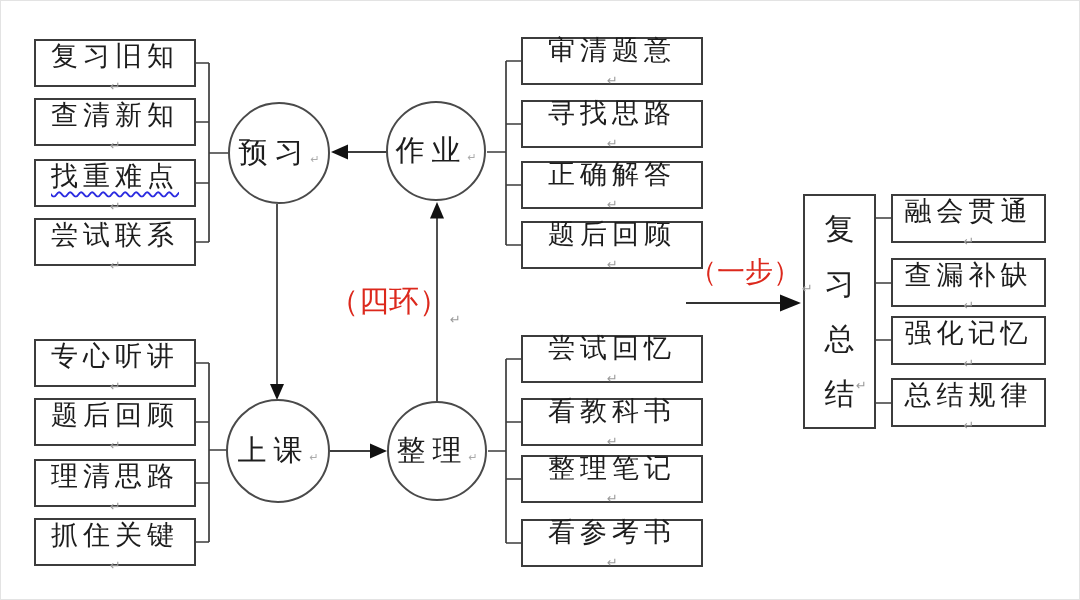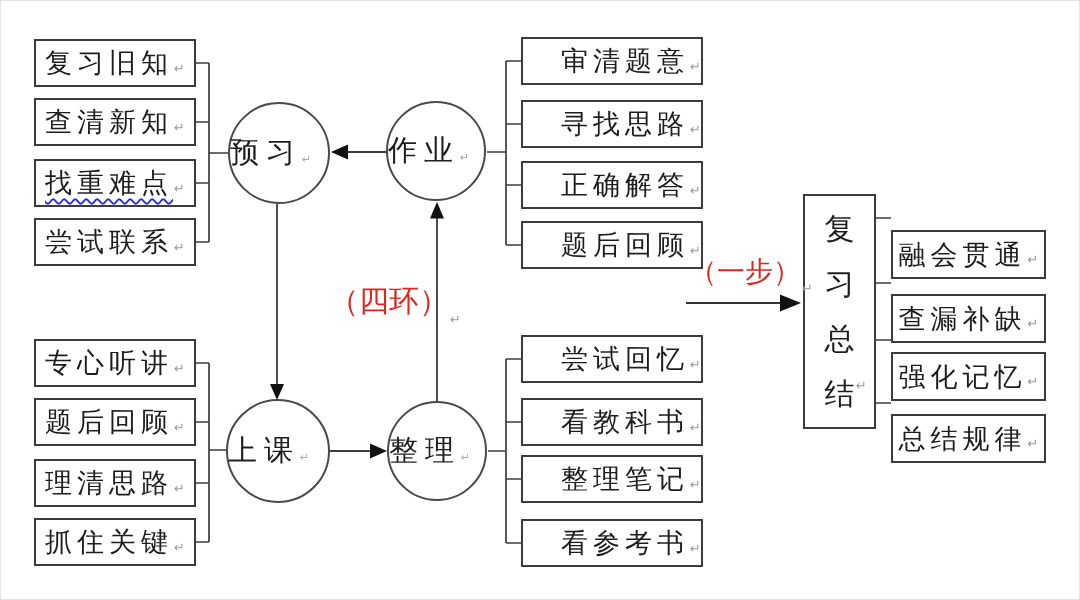--- a/index.html
+++ b/index.html
@@ -6,29 +6,29 @@
   #stage{
     position:relative;width:1080px;height:600px;background:#ffffff;
     overflow:hidden;border:1px solid #e3e3e3;box-sizing:border-box;
     font-family:"Liberation Serif","DejaVu Serif",serif;
   }
   #wires{position:absolute;left:0;top:0;z-index:0;}
   .box{
     position:absolute;height:48px;background:#ffffff;
     border:2px solid #3c3c3c;box-sizing:border-box;z-index:2;
     display:flex;align-items:center;justify-content:center;
-    font-size:27px;color:#1d1d1d;letter-spacing:5px;white-space:nowrap;
+    font-size:27px;color:#1d1d1d;letter-spacing:5px;white-space:nowrap;flex-direction:column;
   }
   .col-l{left:33px;width:162px;}
   .col-r{left:520px;width:182px;justify-content:flex-end;}
-  .col-fr{left:890px;width:155px;height:49px;margin-top:36px;}
+  .col-fr{left:890px;width:155px;height:49px;}
   .circle{
     position:absolute;border:2px solid #4a4a4a;border-radius:50%;
     background:#ffffff;box-sizing:border-box;z-index:1;
-    display:flex;align-items:center;
+    display:flex;align-items:center;justify-content:center;
     font-size:29px;color:#1d1d1d;letter-spacing:7px;
   }
   .rmark{
     font-size:13px;color:#9a9a9a;letter-spacing:0;
     margin-left:1px;transform:translateY(5px);
     font-family:"DejaVu Sans",sans-serif;
   }
   .cmark{
     font-size:11px;color:#ababab;letter-spacing:0;
     transform:translateY(6px);font-family:"DejaVu Sans",sans-serif;

